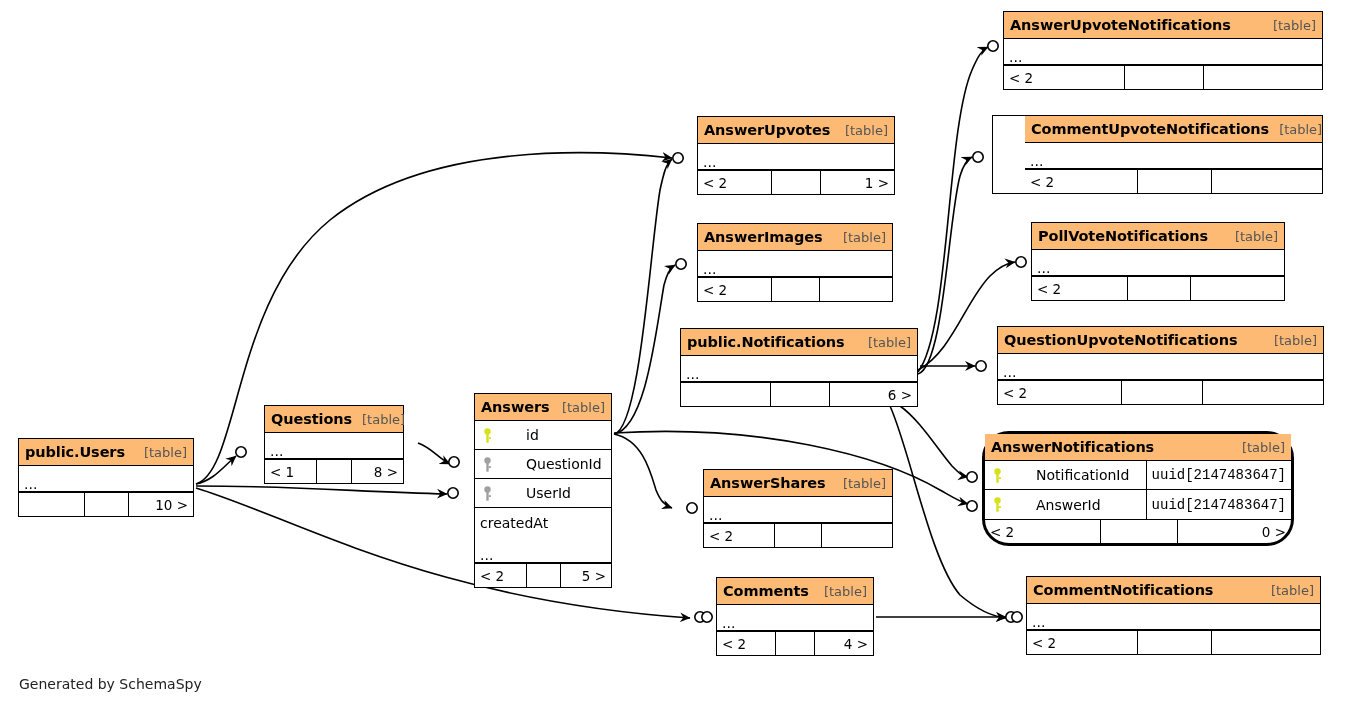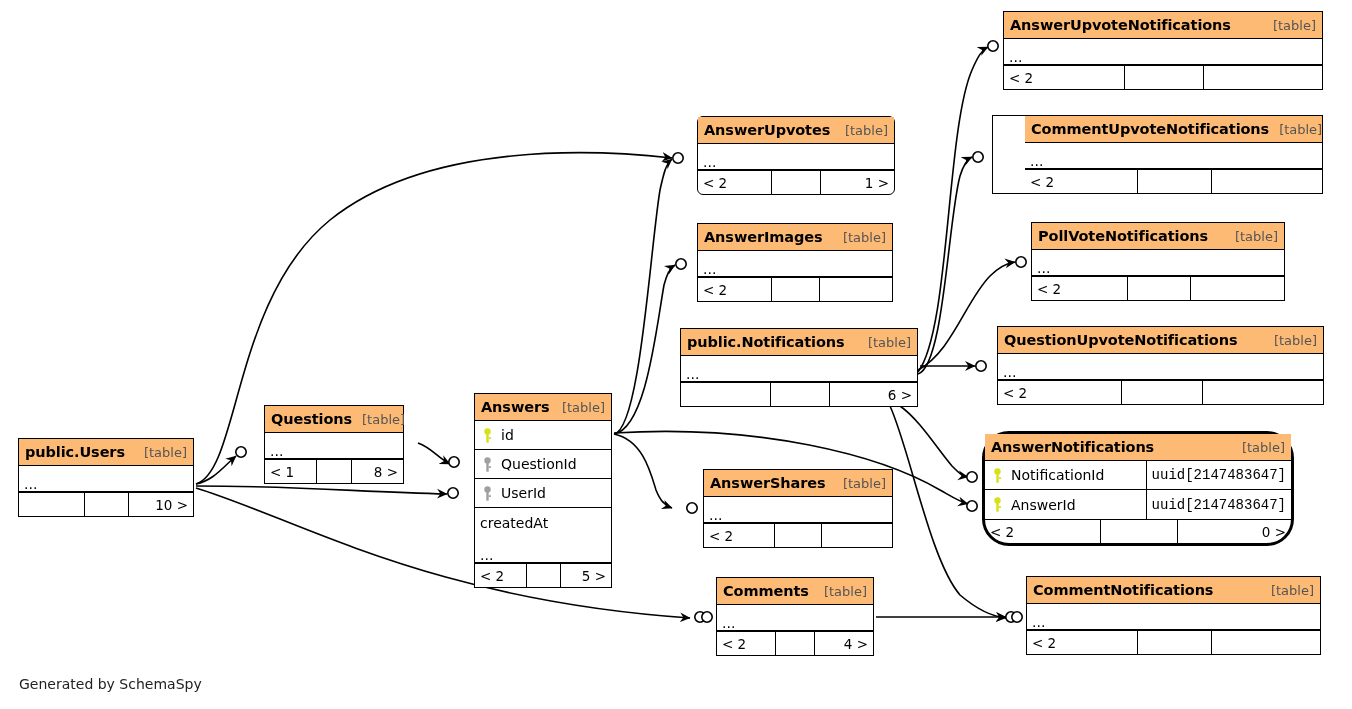--- a/index.html
+++ b/index.html
@@ -75,20 +75,21 @@
     font-size: 14px;
     white-space: nowrap;
   }
   .tbl-row:last-child { border-bottom: none; }
   .tbl-row .col-name {
     display: flex;
     align-items: center;
     flex: 1 1 auto;
     padding-left: 5px;
     overflow: hidden;
+    gap: 25px;
   }
   .tbl-row .col-type {
     flex: 0 0 auto;
     border-left: 1px solid #000000;
     height: 100%;
     display: flex;
     align-items: center;
     padding: 0 5px;
     font-size: 14px;
     font-family: Liberation Mono, monospace;
@@ -285,21 +286,21 @@
             </span>
           </div>
         </div>
         <div class="row-ellipsis">...</div>
         <div class="tbl-footer">
           <span class="fcell f-left">&lt; 2</span>
           <span class="fcell f-mid"></span>
           <span class="fcell f-right">5 &gt;</span>
         </div>
       </div>
-      <div class="table-node" style="left: 697px; top: 116px; width: 198px; border-radius: 6px;">
+      <div class="table-node" style="left: 697px; top: 116px; width: 198px;">
         <div class="tbl-title">
           <span class="tbl-title-name">AnswerUpvotes</span>
           <span class="tbl-title-tag">[table]</span>
         </div>
         <div class="tbl-rows"></div>
         <div class="row-ellipsis">...</div>
         <div class="tbl-footer">
           <span class="fcell f-left">&lt; 2</span>
           <span class="fcell f-mid"></span>
           <span class="fcell f-right">1 &gt;</span>

